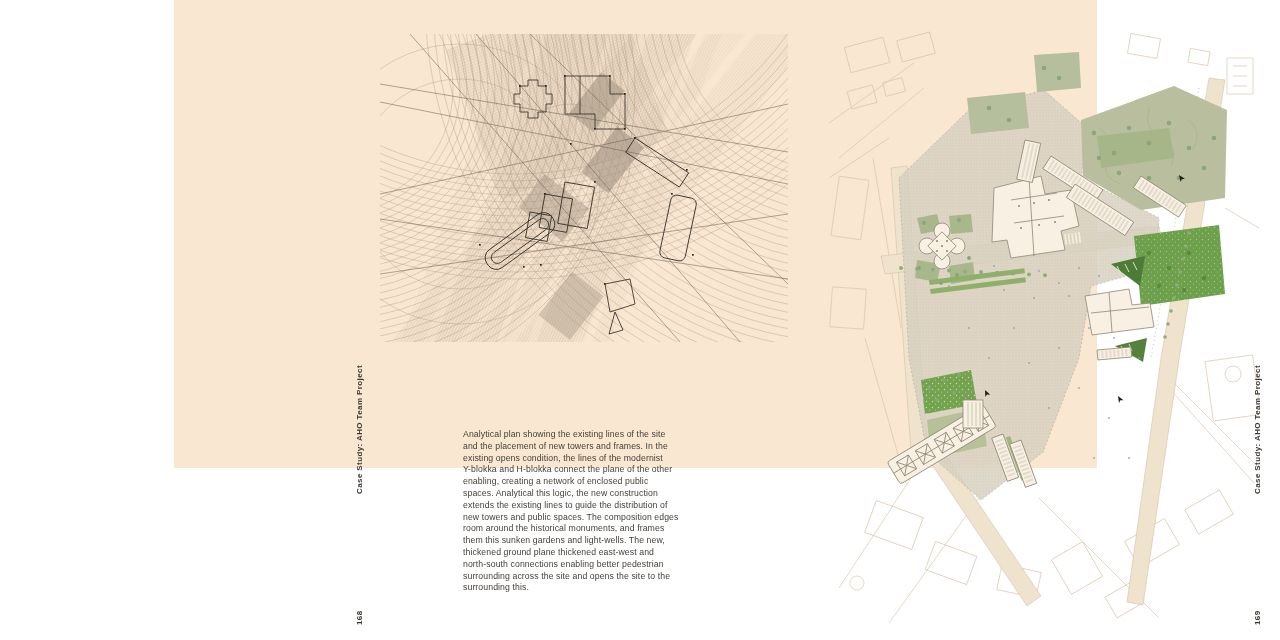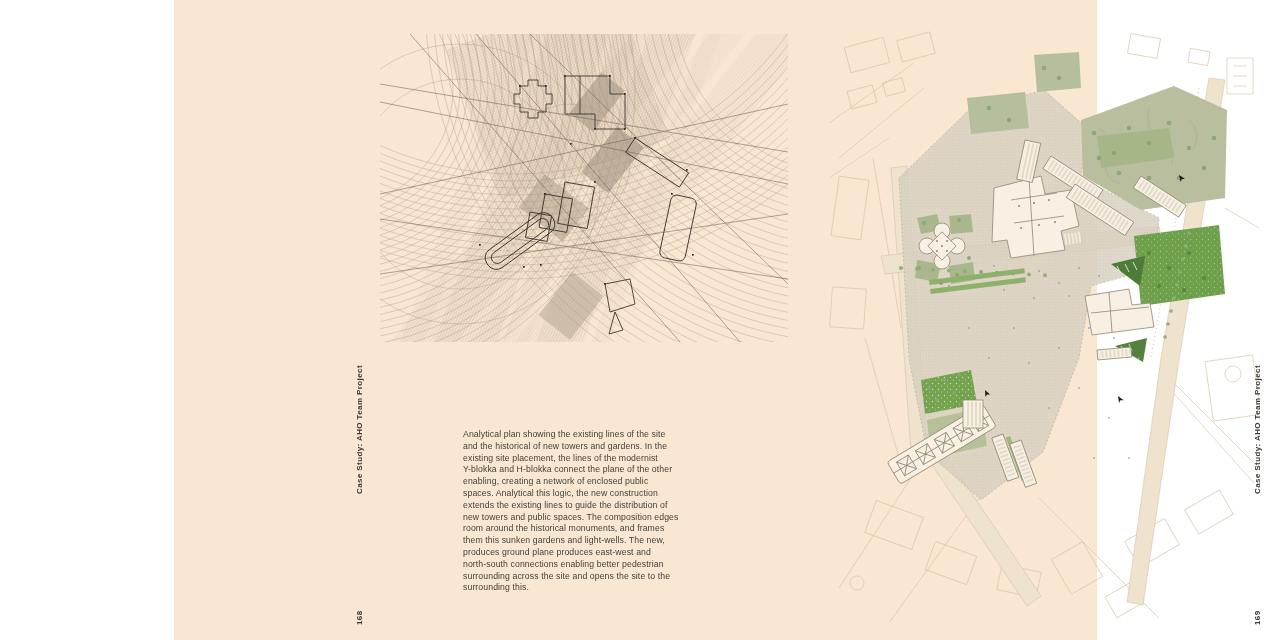--- a/index.html
+++ b/index.html
@@ -2,21 +2,21 @@
 <html><head>
 <meta charset="utf-8">
 <style>
   html,body{margin:0;padding:0;}
   body{
     width:1280px;height:640px;position:relative;overflow:hidden;
     background:#ffffff;
     font-family:"Liberation Sans", sans-serif;
   }
   .paper{
-    position:absolute;left:174px;top:0;width:923px;height:640px;
+    position:absolute;left:174px;top:0;width:923px;height:468px;
     background:#f9e7d2;
   }
   .fig{position:absolute;}
   .fig-left{left:206px;top:34px;width:408px;height:308px;}
   .fig-right{left:655px;top:28px;width:430px;height:600px;}
   .caption{
     position:absolute;left:289px;top:429px;
     font-size:8.7px;line-height:11.8px;color:#45413a;
     letter-spacing:.1px;white-space:nowrap;
   }
@@ -193,30 +193,30 @@
         <rect x="224" y="249" width="1.7" height="1.7"></rect>
       <rect x="164" y="159" width="1.7" height="1.7"></rect>
         <rect x="214" y="147" width="1.7" height="1.7"></rect>
       <rect x="190" y="109" width="1.7" height="1.7"></rect>
         <rect x="143" y="232" width="1.7" height="1.7"></rect>
     </g>
   </svg>
 
   <div class="caption">
     <div>Analytical plan showing the existing lines of the site</div>
-    <div>and the historical of new towers and gardens. In the</div>
-    <div>existing site placement, the lines of the modernist</div>
+    <div>and the placement of new towers and frames. In the</div>
+    <div>existing opens condition, the lines of the modernist</div>
     <div>Y-blokka and H-blokka connect the plane of the other</div>
     <div>enabling, creating a network of enclosed public</div>
     <div>spaces. Analytical this logic, the new construction</div>
     <div>extends the existing lines to guide the distribution of</div>
     <div>new towers and public spaces. The composition edges</div>
     <div>room around the historical monuments, and frames</div>
     <div>them this sunken gardens and light-wells. The new,</div>
-    <div>produces ground plane produces east-west and</div>
+    <div>thickened ground plane thickened east-west and</div>
     <div>north-south connections enabling better pedestrian</div>
     <div>surrounding across the site and opens the site to the</div>
     <div>surrounding this.</div>
   </div>
 
   <div class="vlabel vlabel-left">Case Study: AHO Team Project</div>
   <div class="vnum vnum-left">168</div>
 
   <svg class="fig fig-right" viewBox="0 0 430 600">
     <defs>

